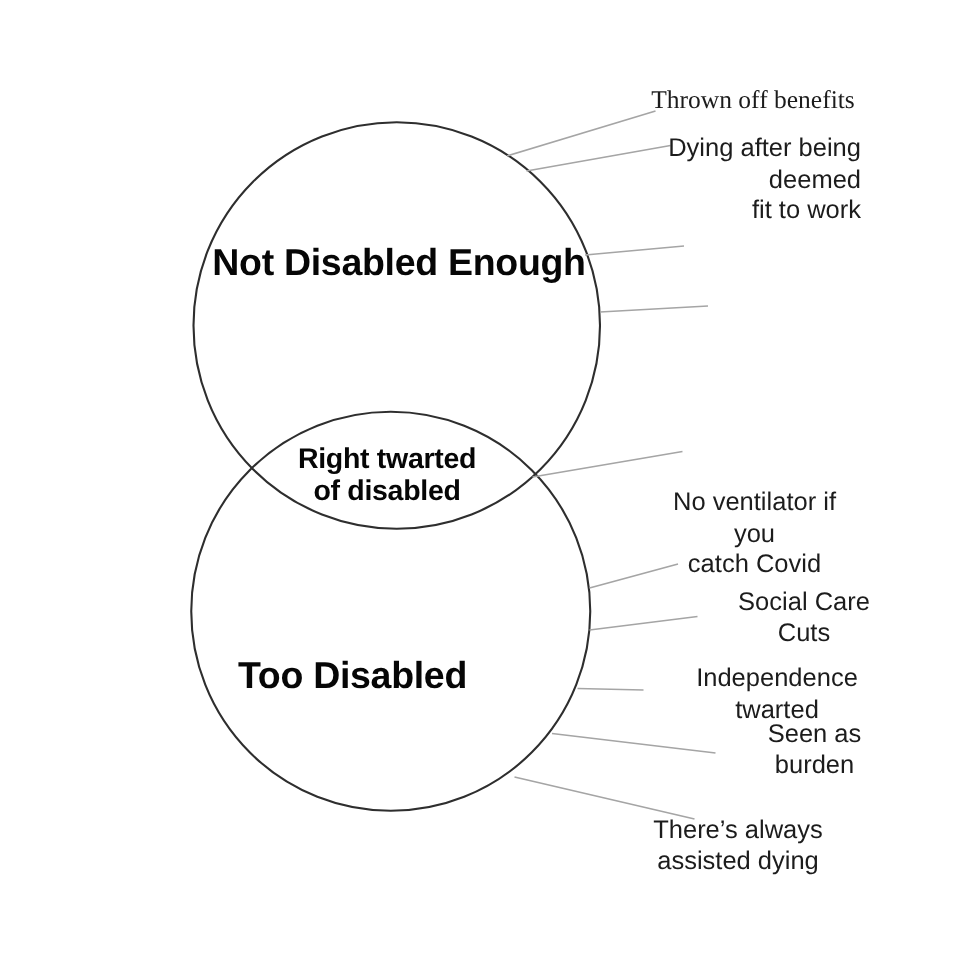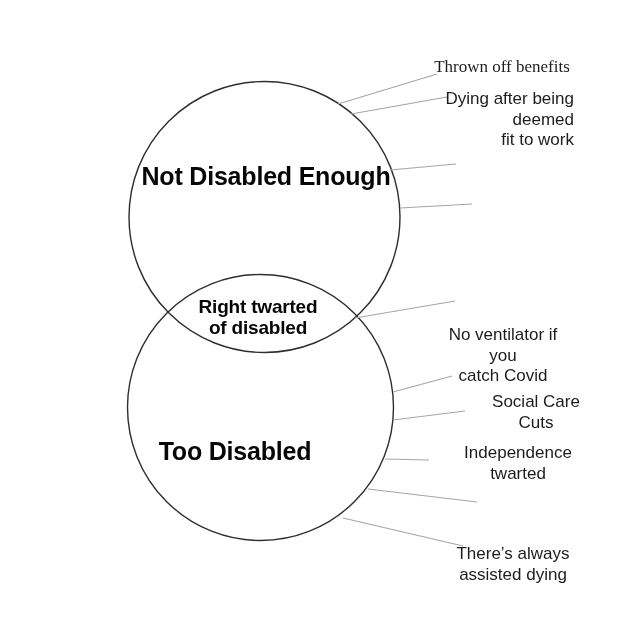--- a/index.html
+++ b/index.html
@@ -63,21 +63,21 @@
   #title-bottom     { left: 235px; top: 451px; }
   #label-0 { left: 502px; top: 67px; font-family: Liberation Serif, serif;  }
   #label-1 { left: 508px; top: 120px; text-align: right; }
   #label-2 { left: 533px; top: 165px; }
   #label-3 { left: 535px; top: 213px; }
   #label-4 { left: 526px; top: 301px; }
   #label-5 { left: 503px; top: 356px; }
   #label-6 { left: 536px; top: 412px; }
   #label-7 { left: 518px; top: 463px; }
   #label-8 { left: 543px; top: 500px; }
-  #label-9 { left: 492px; top: 564px; margin-left: 21px; }
+  #label-9 { left: 492px; top: 564px; }
 </style>
 </head>
 <body>
 
 <div id="canvas">
 
   <svg id="venn-svg" viewBox="0 0 640 641" aria-hidden="true">
 
     <circle class="venn-circle" cx="264.5" cy="217" r="135.5"></circle>
     <circle class="venn-circle" cx="260.5" cy="407.5" r="133"></circle>
@@ -101,16 +101,17 @@
 
   <div id="title-bottom" class="txt circle-title">Too Disabled</div>
 
   <div id="label-0" class="txt">Thrown off benefits</div>
   <div id="label-1" class="txt">Dying after being deemed
 fit to work</div>
   <div id="label-5" class="txt">No ventilator if you
 catch Covid</div>
   <div id="label-6" class="txt">Social Care Cuts</div>
   <div id="label-7" class="txt">Independence twarted</div>
+  <div id="label-8" class="txt">Seen as burden</div>
   <div id="label-9" class="txt">There’s always
 assisted dying</div>
 
 </div>
 
 </body></html>

